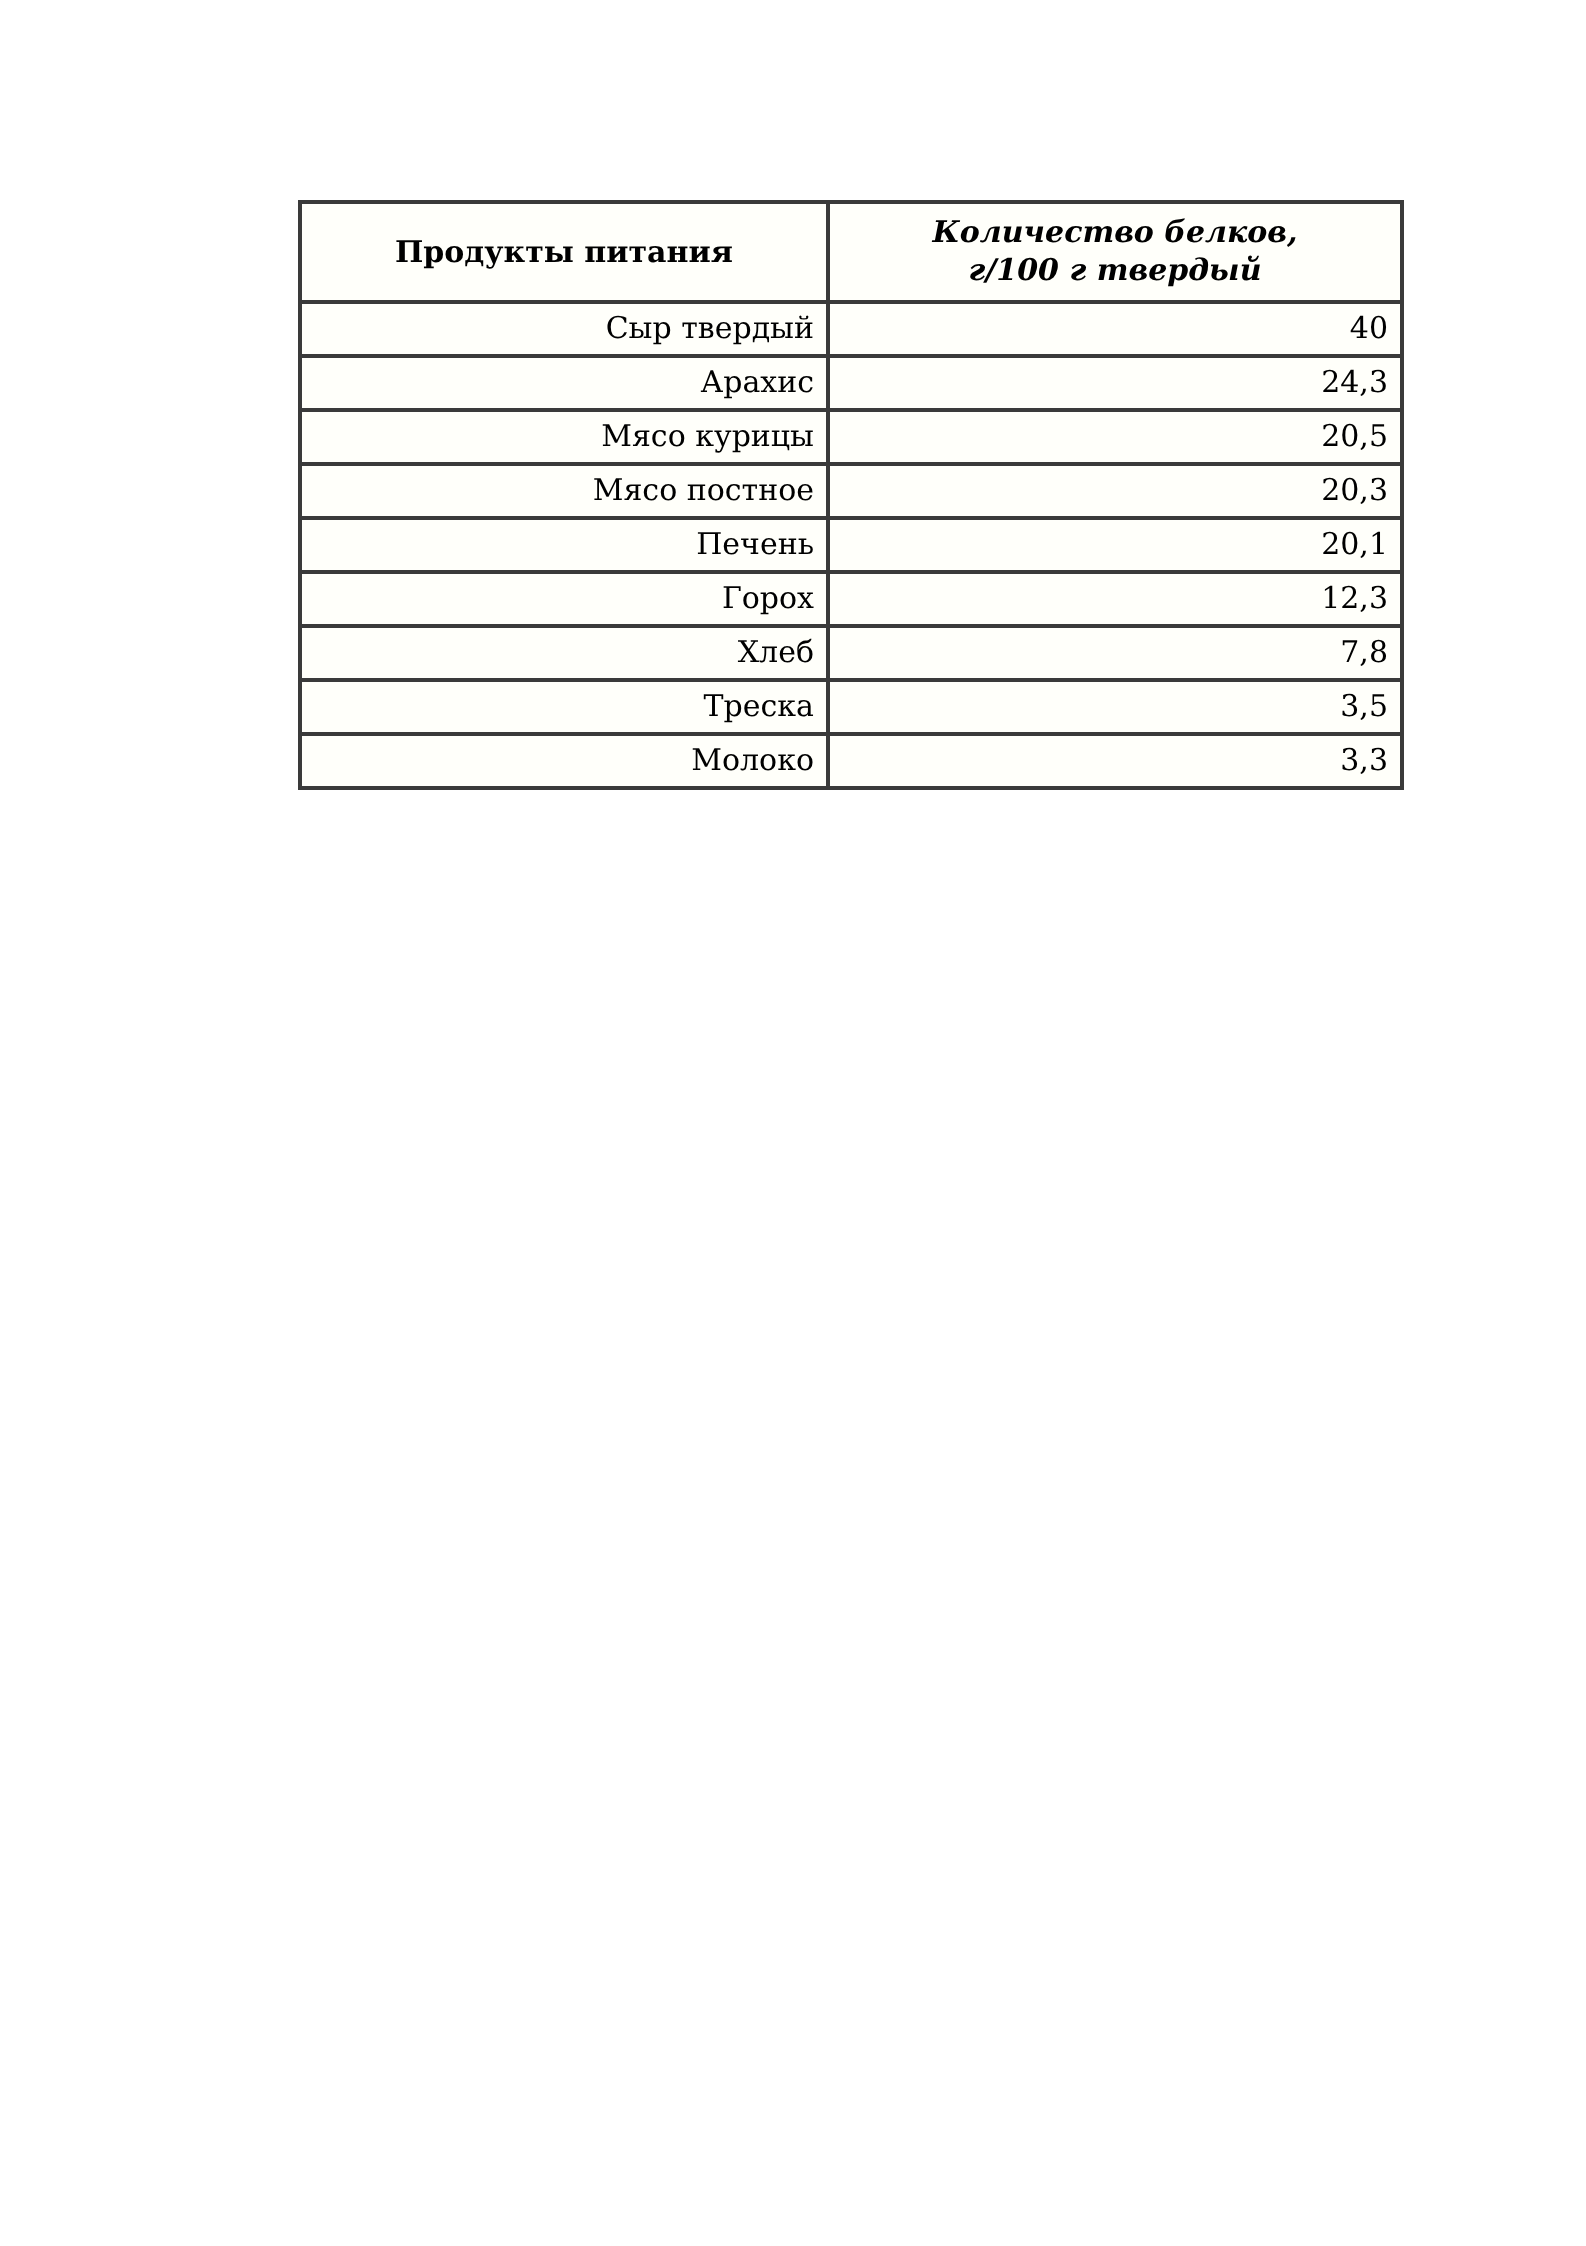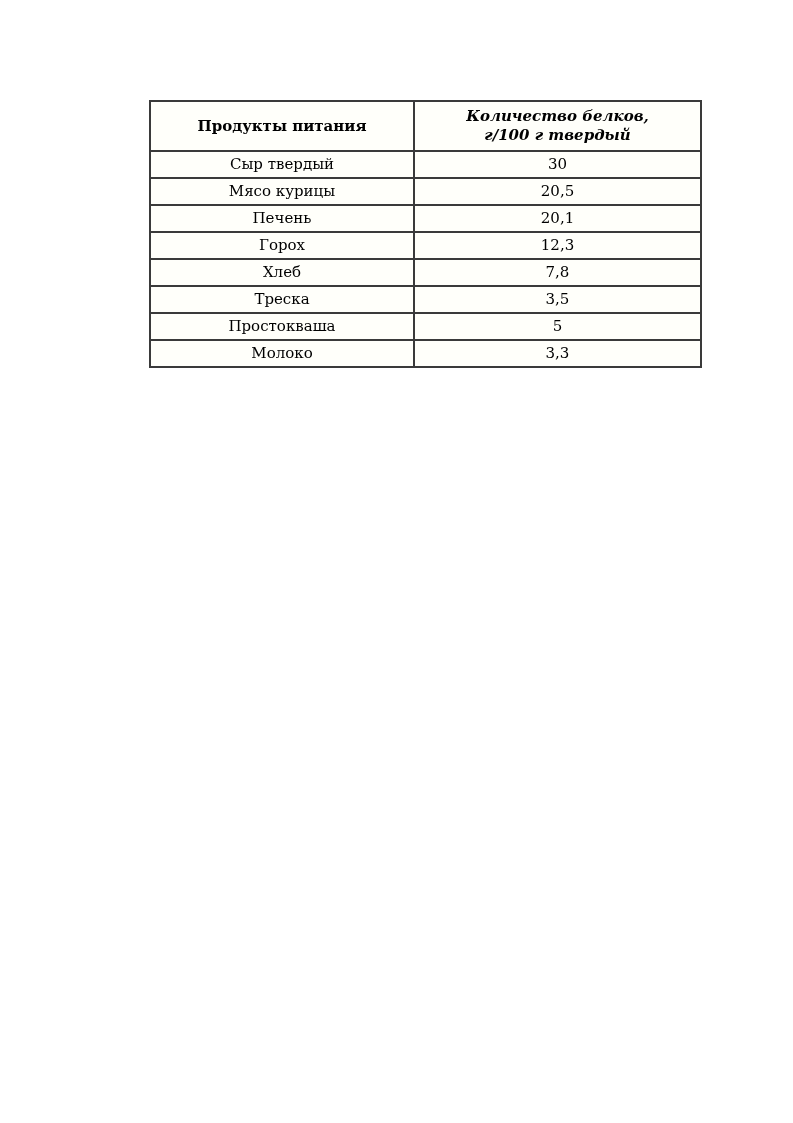--- a/index.html
+++ b/index.html
@@ -46,20 +46,21 @@
   table.protein-table th {
     font-weight: bold;
     height: 50px;
     padding: 4px 6px;
   }
 
   table.protein-table td {
     height: 27px;
     padding: 3px 6px;
     font-weight: normal;
+    text-align: right;
   }
 
   .hdr-line { display: block; font-style: italic; }
 </style>
 </head>
 <body>
 
 <div class="page">
   <table class="protein-table">
     <colgroup>
@@ -71,45 +72,49 @@
         <th>Продукты питания</th>
         <th>
           <span class="hdr-line">Количество белков,</span>
           <span class="hdr-line">г/100 г твердый</span>
         </th>
       </tr>
     </thead>
     <tbody>
         <tr>
           <td>Сыр твердый</td>
-          <td>30</td>
+          <td>40</td>
+        </tr>
+        <tr>
+          <td>Арахис</td>
+          <td>24,3</td>
         </tr>
         <tr>
           <td>Мясо курицы</td>
           <td>20,5</td>
+        </tr>
+        <tr>
+          <td>Мясо постное</td>
+          <td>20,3</td>
         </tr>
         <tr>
           <td>Печень</td>
           <td>20,1</td>
         </tr>
         <tr>
           <td>Горох</td>
           <td>12,3</td>
         </tr>
         <tr>
           <td>Хлеб</td>
           <td>7,8</td>
         </tr>
         <tr>
           <td>Треска</td>
           <td>3,5</td>
         </tr>
         <tr>
-          <td>Простокваша</td>
-          <td>5</td>
-        </tr>
-        <tr>
           <td>Молоко</td>
           <td>3,3</td>
         </tr>
       </tbody>
   </table>
 </div>
 
 </body></html>

